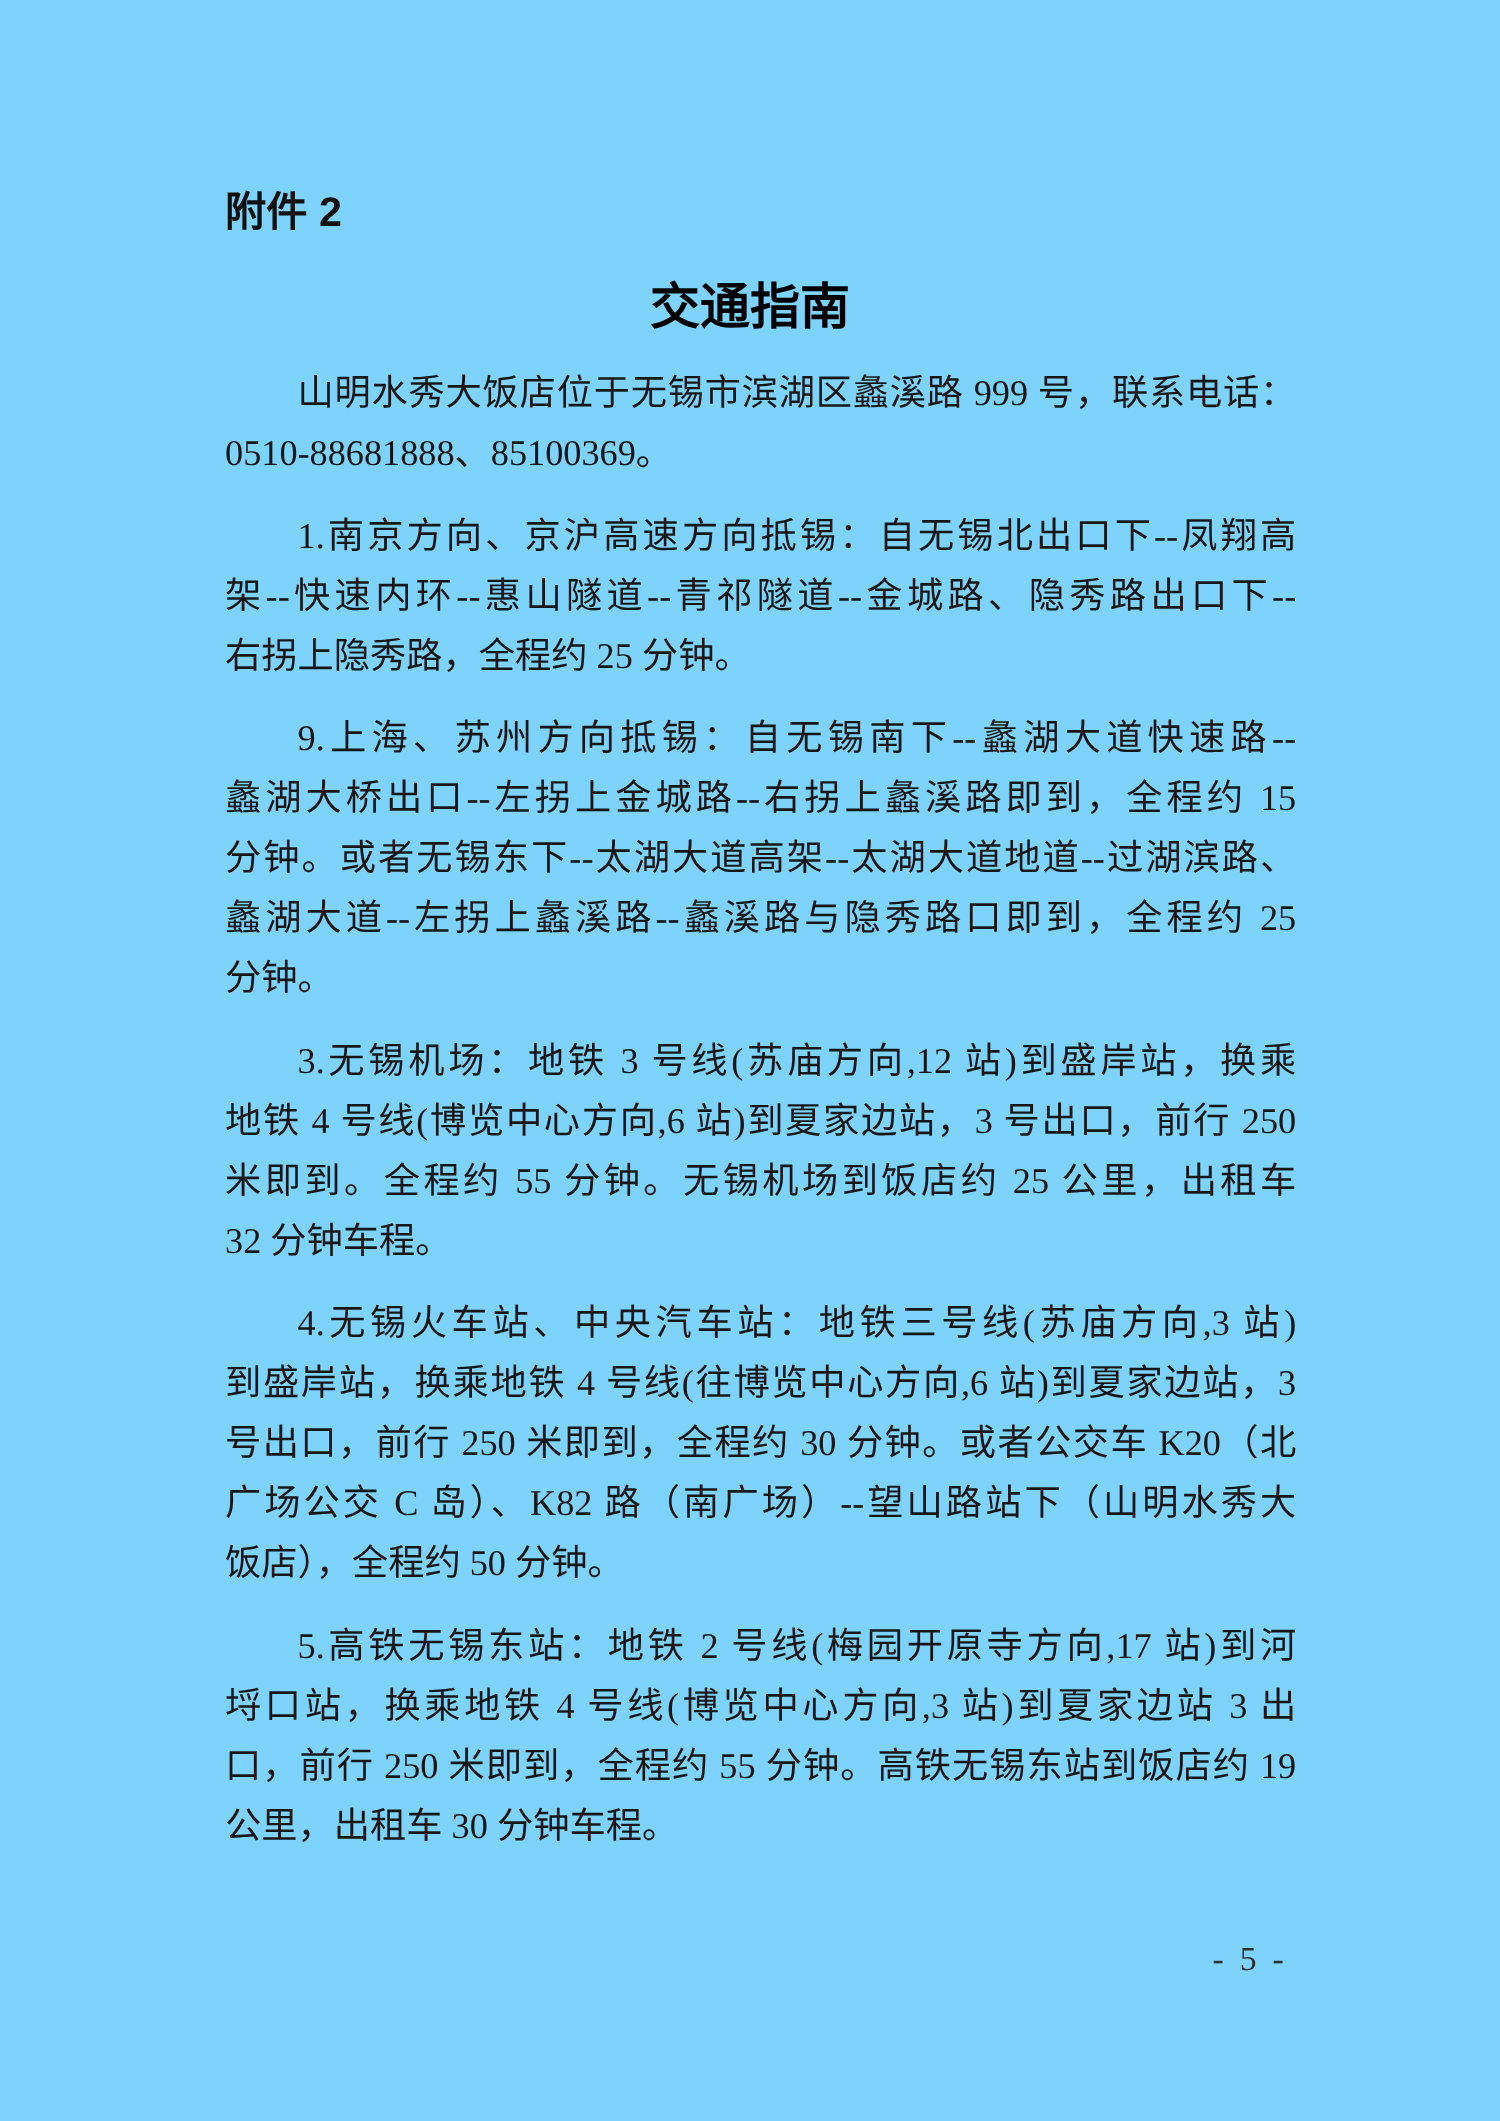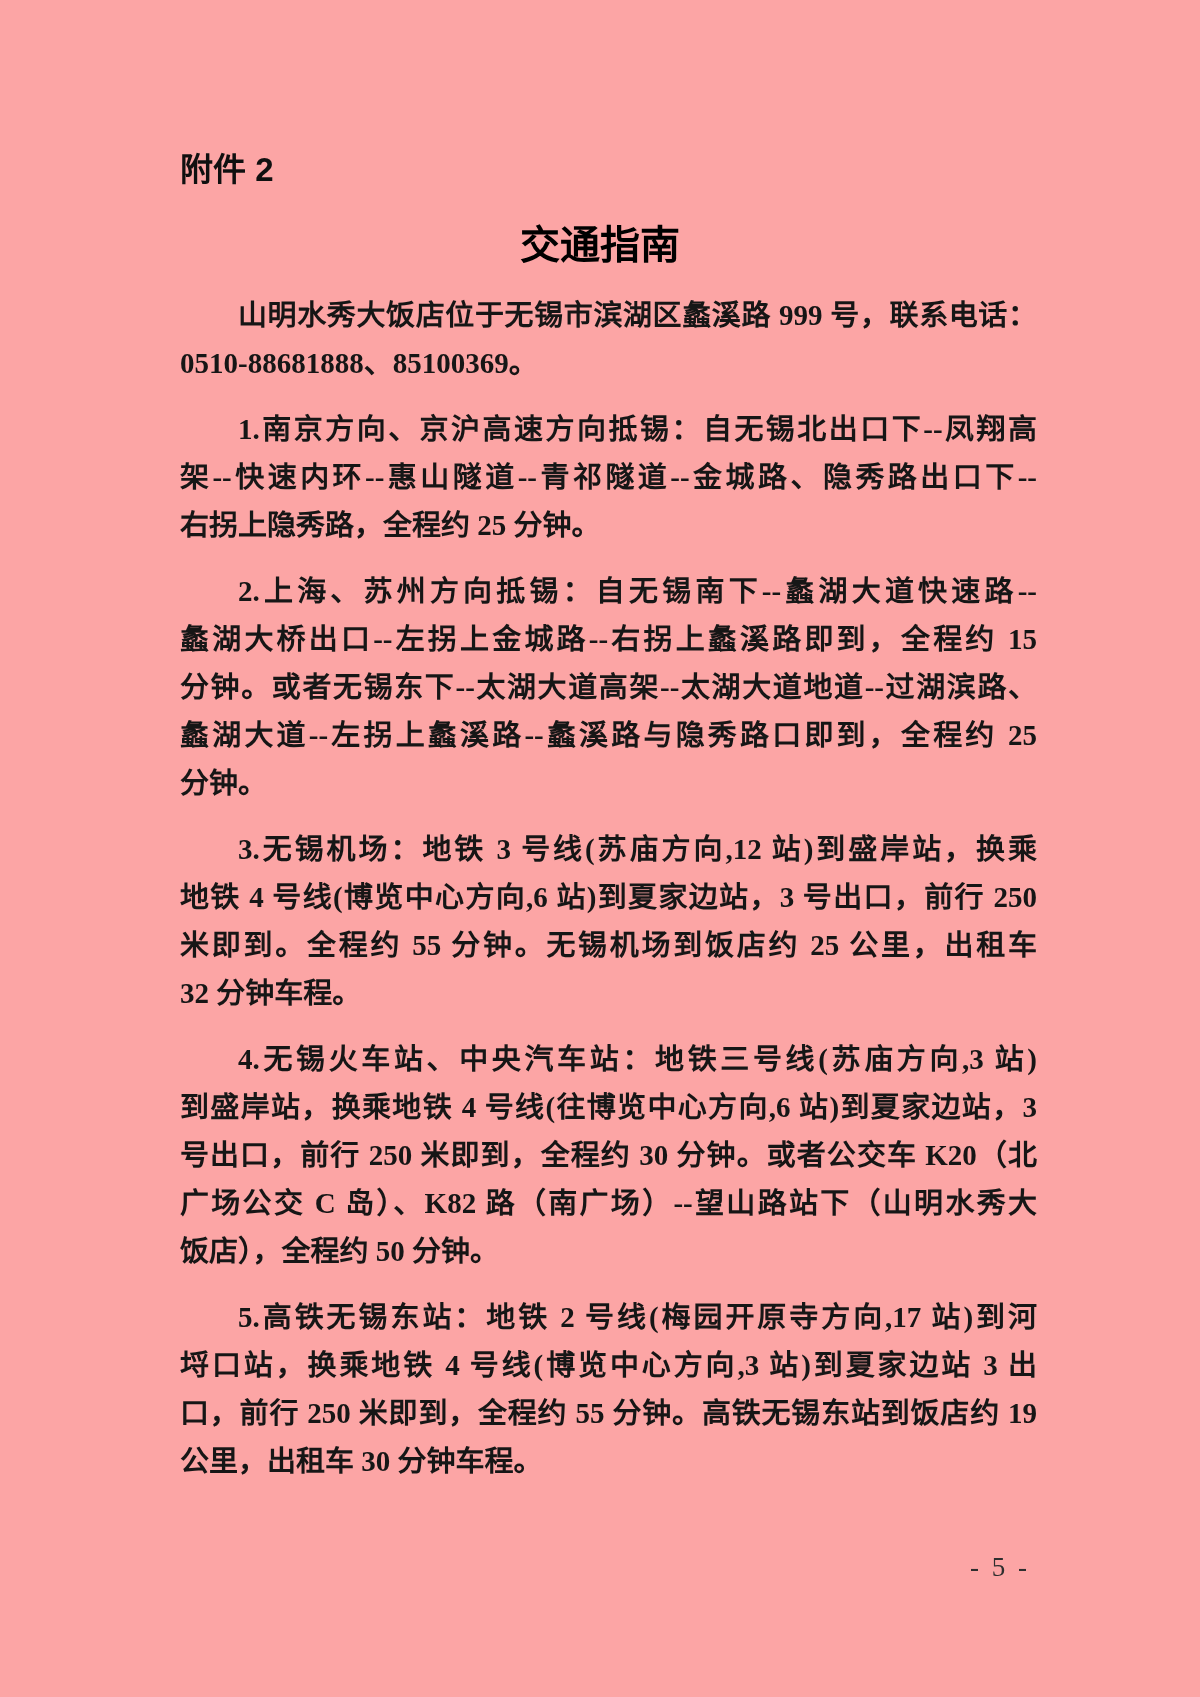--- a/index.html
+++ b/index.html
@@ -3,21 +3,21 @@
 <meta charset="utf-8">
 <style>
   * { margin: 0; padding: 0; box-sizing: border-box; }
 
   html, body { background: #ffffff; }
 
   .page {
     position: relative;
     width: 1200px;
     height: 1697px;
-    background: #fca5a5;
+    background: #7dd3fc;
     color: #141414;
     overflow: hidden;
     font-family: "Liberation Serif", "DejaVu Serif", serif;
   }
 
   .attachment {
     margin: 150px 0 0 180px;
     height: 40px;
     line-height: 40px;
     font-size: 33px;
@@ -47,21 +47,20 @@
   .paragraph:first-child { margin-top: 0; }
 
   .line {
     height: 48px;
     line-height: 48px;
     text-align: justify;
     text-align-last: justify;
     text-justify: inter-ideograph;
     overflow: hidden;
     white-space: nowrap;
-    font-weight: bold;
   }
   .line.first { text-indent: 2em; }
   .line.last  { text-align-last: left; white-space: normal; }
 
   .page-number {
     position: absolute;
     top: 1552px;
     right: 170px;
     font-size: 27px;
     letter-spacing: 3px;
@@ -81,21 +80,21 @@
       <div class="paragraph">
         <div class="line first">山明水秀大饭店位于无锡市滨湖区蠡溪路 999 号，联系电话：</div>
         <div class="line last">0510-88681888、85100369。</div>
       </div>
       <div class="paragraph">
         <div class="line first">1.南京方向、京沪高速方向抵锡：自无锡北出口下--凤翔高</div>
         <div class="line">架--快速内环--惠山隧道--青祁隧道--金城路、隐秀路出口下--</div>
         <div class="line last">右拐上隐秀路，全程约 25 分钟。</div>
       </div>
       <div class="paragraph">
-        <div class="line first">2.上海、苏州方向抵锡：自无锡南下--蠡湖大道快速路--</div>
+        <div class="line first">9.上海、苏州方向抵锡：自无锡南下--蠡湖大道快速路--</div>
         <div class="line">蠡湖大桥出口--左拐上金城路--右拐上蠡溪路即到，全程约 15</div>
         <div class="line">分钟。或者无锡东下--太湖大道高架--太湖大道地道--过湖滨路、</div>
         <div class="line">蠡湖大道--左拐上蠡溪路--蠡溪路与隐秀路口即到，全程约 25</div>
         <div class="line last">分钟。</div>
       </div>
       <div class="paragraph">
         <div class="line first">3.无锡机场：地铁 3 号线(苏庙方向,12 站)到盛岸站，换乘</div>
         <div class="line">地铁 4 号线(博览中心方向,6 站)到夏家边站，3 号出口，前行 250</div>
         <div class="line">米即到。全程约 55 分钟。无锡机场到饭店约 25 公里，出租车</div>
         <div class="line last">32 分钟车程。</div>

